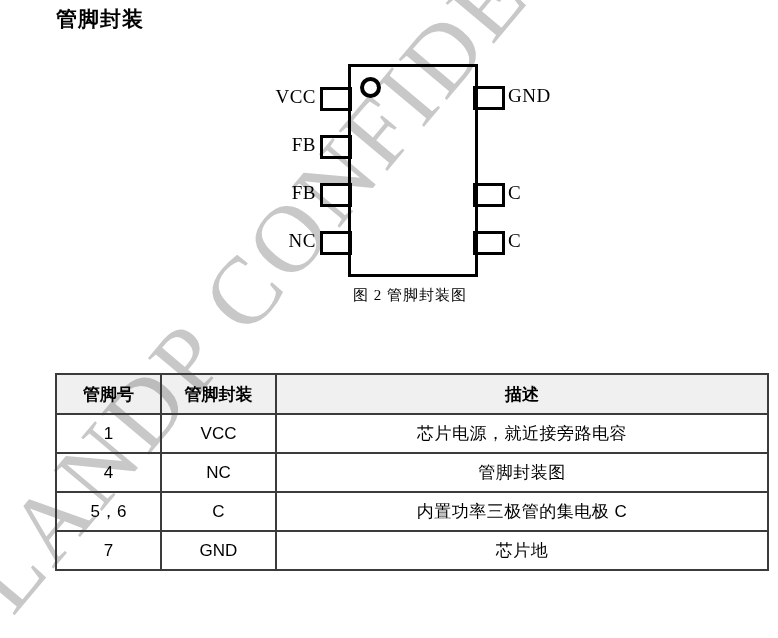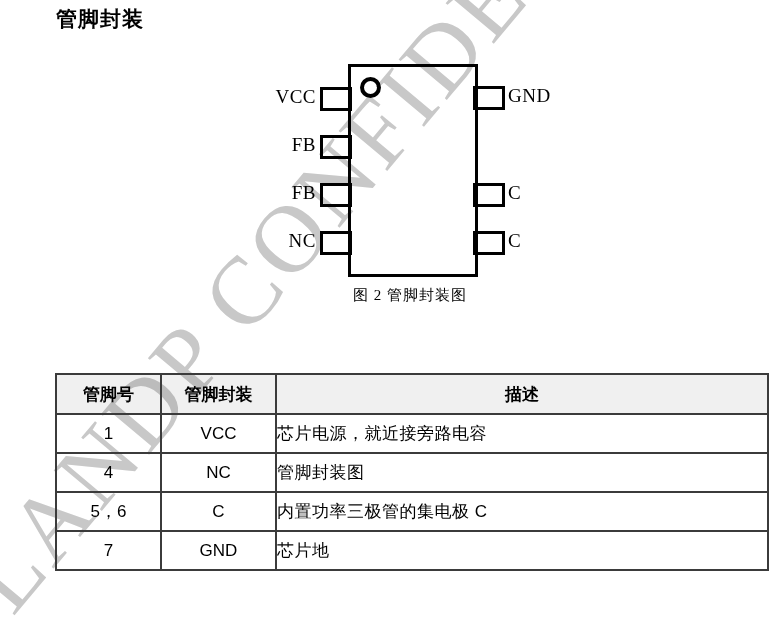--- a/index.html
+++ b/index.html
@@ -75,21 +75,21 @@
   table.pins th, table.pins td{
     border:2px solid #3b3b3b;vertical-align:middle;
     background:transparent;padding:0;
   }
   table.pins th{
     height:38px;font-weight:700;text-align:center;
     background:rgba(0,0,0,0.057);
   }
   table.pins td{height:37px;}
   td.c-num, td.c-name{text-align:center;}
-  td.c-desc{text-align:left;padding-left:13px;letter-spacing:0.5px;}
+  td.c-desc{text-align:center;padding-left:13px;letter-spacing:0.5px;}
 </style>
 </head>
 <body>
 
 <div class="page">
 
   <div class="watermark">LANDP CONFIDENTIAL</div>
 
   <div class="content">
 

